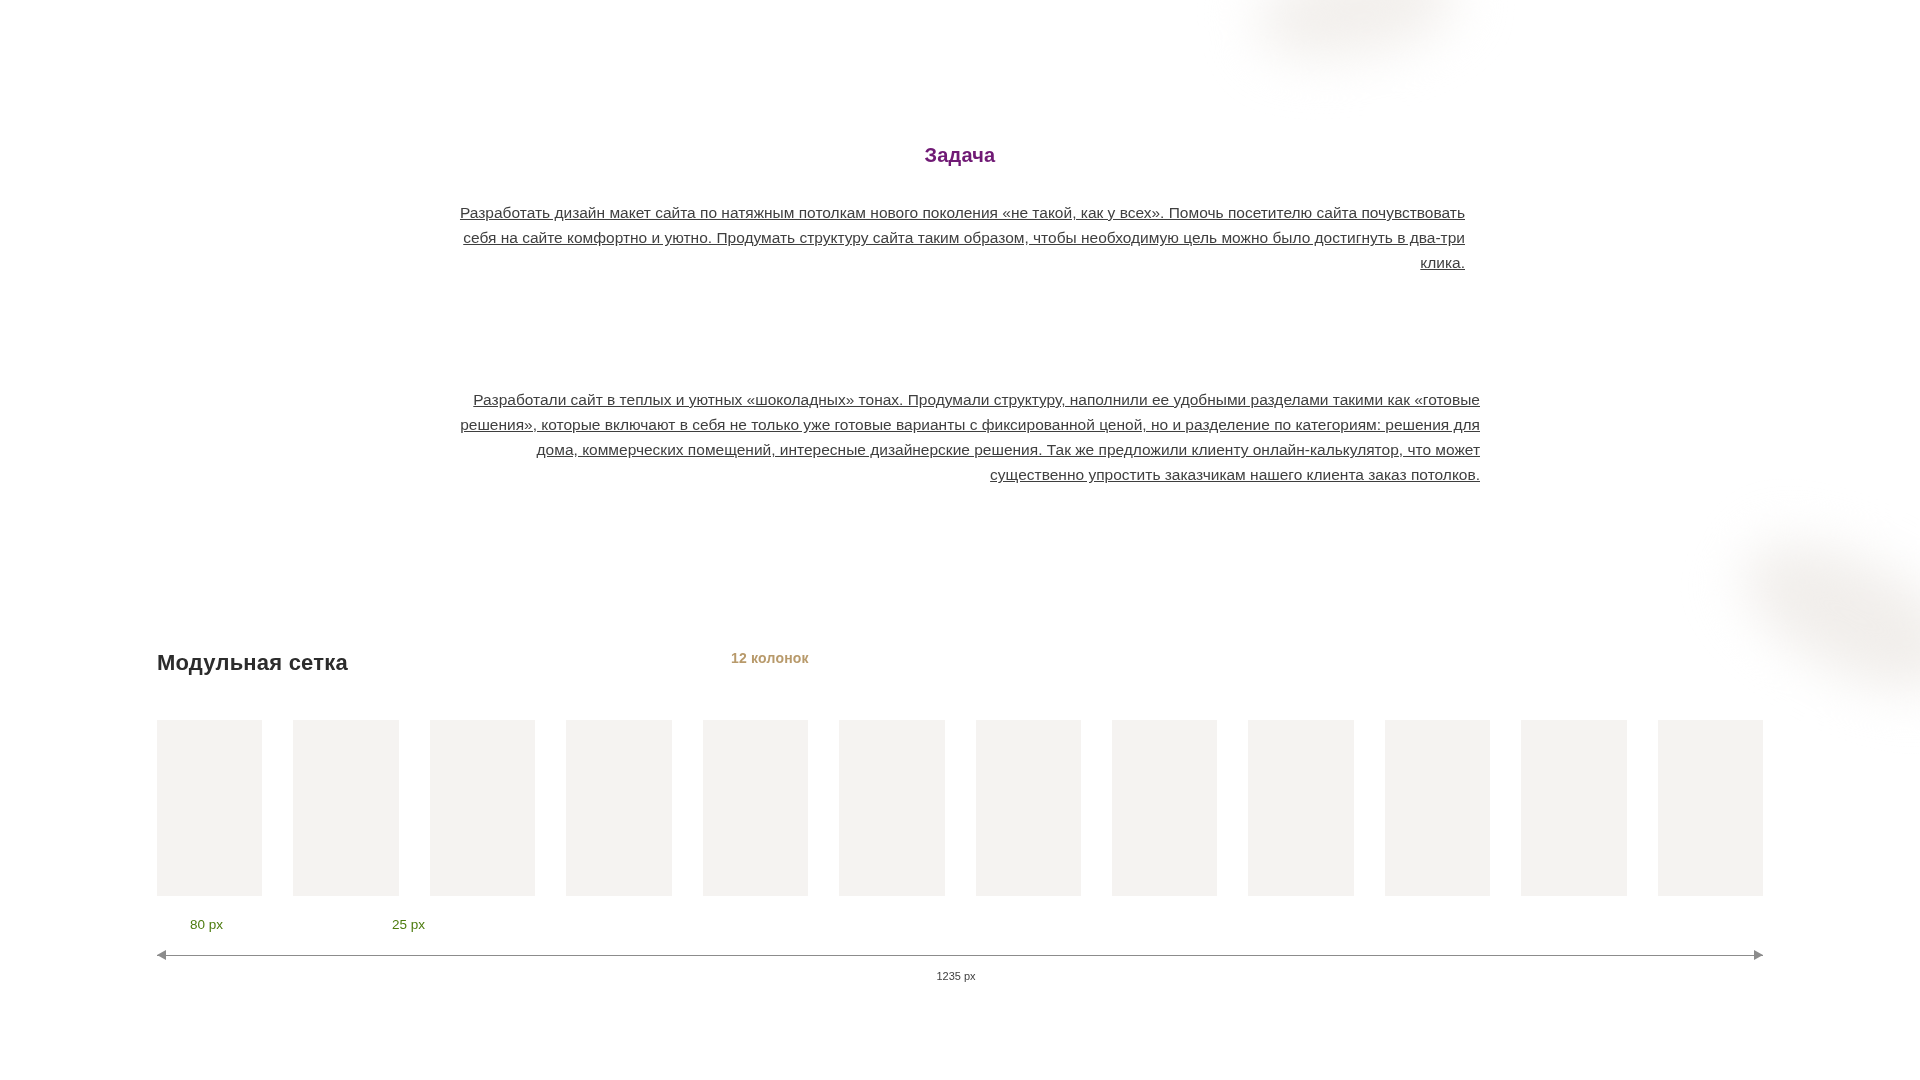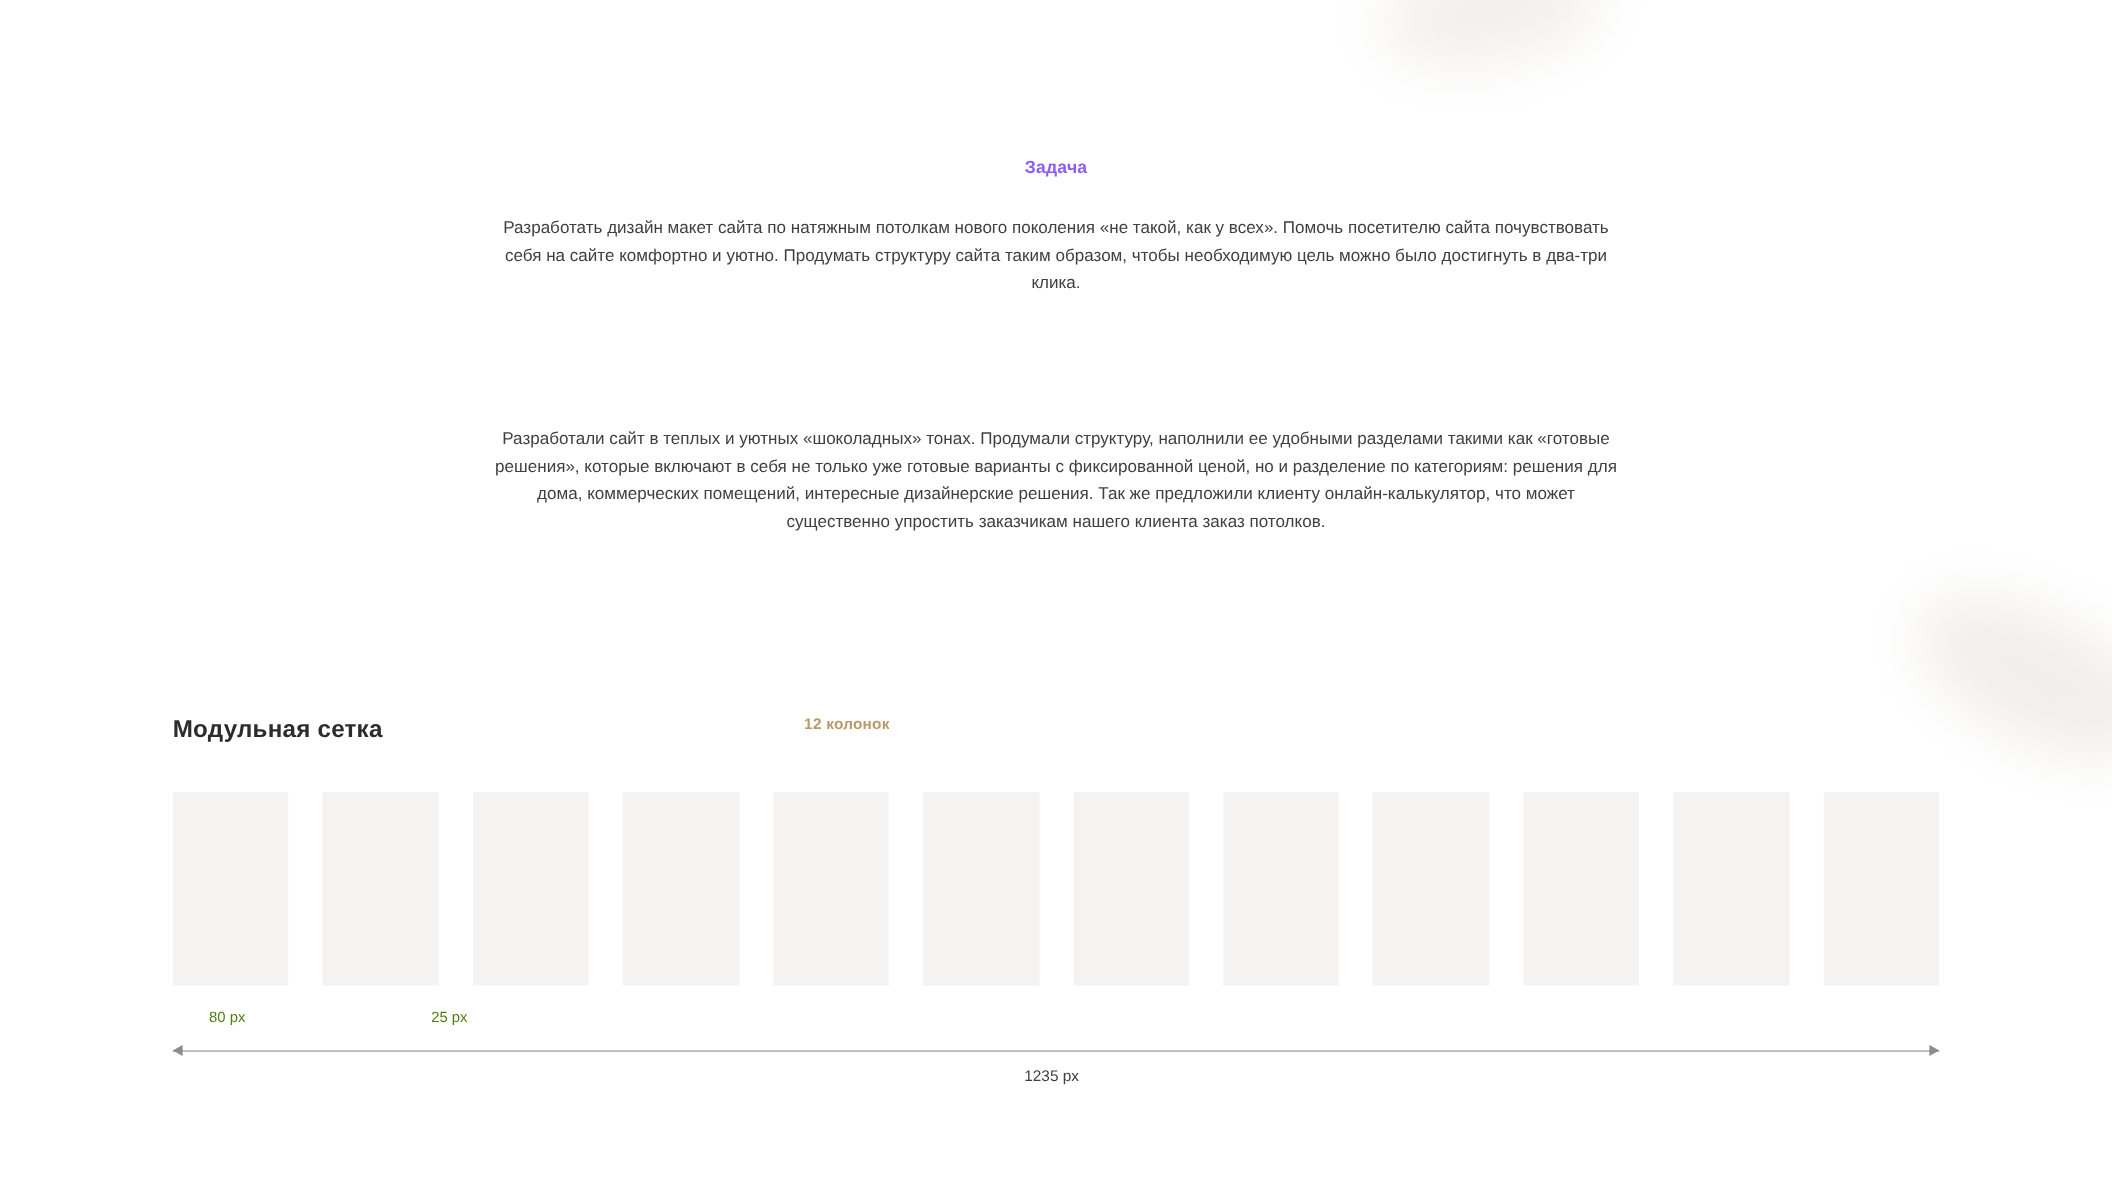--- a/index.html
+++ b/index.html
@@ -47,32 +47,33 @@
   }
 
   
   .section {
     position: absolute;
     left: 0;
     width: 1920px;
     text-align: center;
   }
   .section-title {
-    color: #8b5cf6;
-    font-size: 16px;
+    color: #701a75;
+    font-size: 20px;
     font-weight: 700;
     letter-spacing: .2px;
     margin: 0;
   }
   .section-body {
     margin: 0 auto;
     color: #3f3f3f;
     font-size: 15.5px;
     line-height: 1.62;
-    text-align: center;
+    text-align: right;
+    text-decoration: underline;
   }
 
   #task-section { top: 144px; }
   #task-section .section-body {
     width: 1010px;
     margin-top: 33px;
   }
 
   #solution-section { top: 354px; }
   #solution-section .section-body {
@@ -161,21 +162,21 @@
   .total-arrow .cap-right {
     right: 0;
     border-left: 9px solid #8c8c8c;
   }
   .total-label {
     position: absolute;
     top: 320px;
     left: 0;
     width: 1912px;
     text-align: center;
-    font-size: 14px;
+    font-size: 11px;
     color: #3f3f3f;
   }
 </style>
 </head>
 <body>
 
 <div class="page">
 
   <div class="deco deco-top"></div>
   <div class="deco deco-right"></div>

